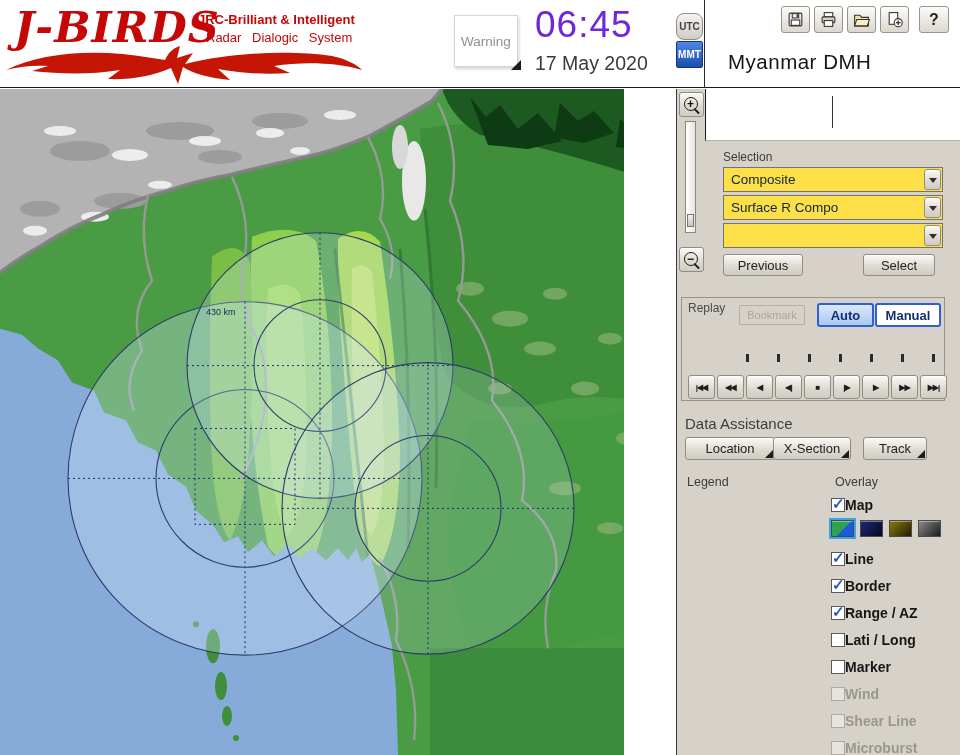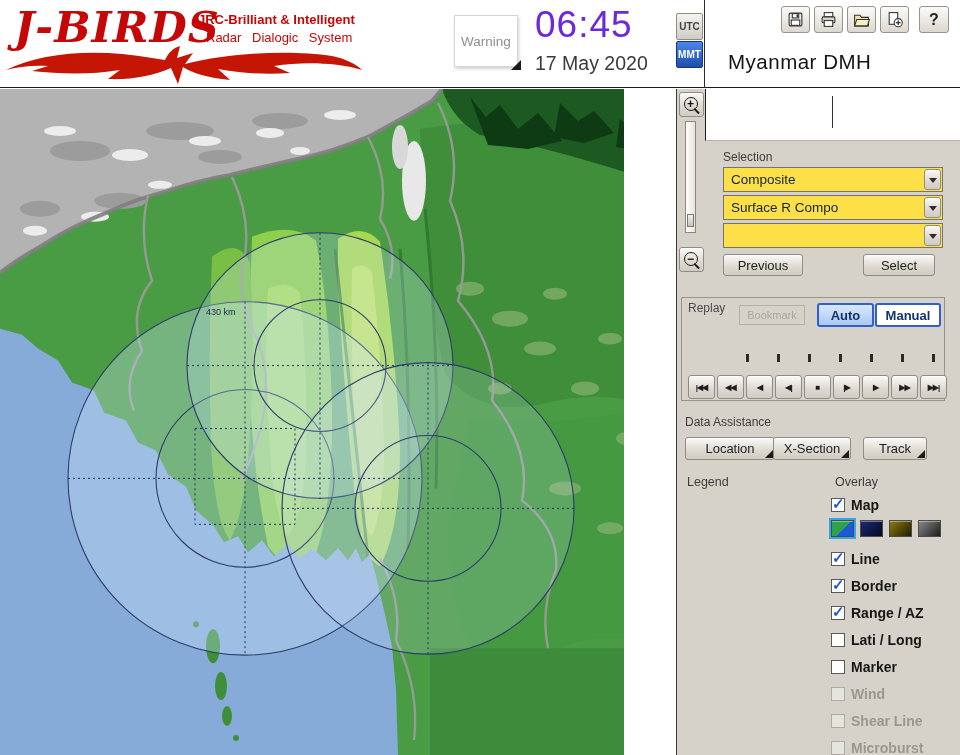--- a/index.html
+++ b/index.html
@@ -10,21 +10,21 @@
   .header{position:absolute;left:0;top:0;width:960px;height:88px;background:#fff;border-bottom:1px solid #1b1b1b}
   .logo-title{position:absolute;left:14px;top:2px;font-family:"DejaVu Serif",serif;font-style:italic;font-weight:bold;font-size:43px;color:#c60707;letter-spacing:1px}
   .logo-sub1{position:absolute;left:198px;top:12px;font-size:13px;font-weight:bold;color:#c60707;white-space:nowrap}
   .logo-sub2{position:absolute;left:206px;top:30px;font-size:13px;font-weight:normal;color:#c60707;word-spacing:7px;white-space:nowrap}
   .eagle{position:absolute;left:2px;top:44px}
   .warning-btn{position:absolute;left:454px;top:15px;width:64px;height:52px;background:#fff;border:1px solid #d6d6d6;box-shadow:1px 2px 3px rgba(0,0,0,.18);display:flex;align-items:center;justify-content:center;font-size:13.5px;color:#8f8f8f}
   .warning-corner{position:absolute;left:511px;top:60px;width:0;height:0;border-left:10px solid transparent;border-bottom:10px solid #1a1a1a}
   .clock-time{position:absolute;left:535px;top:4px;font-size:37px;color:#6d28d9;letter-spacing:1px}
   .clock-date{position:absolute;left:535px;top:52px;font-size:19.5px;color:#3a3a3a;white-space:nowrap}
   .tz-btn{position:absolute;left:676px;width:27px;height:27px;font-size:10px;font-weight:bold;display:flex;align-items:center;justify-content:center}
-  .tz-utc{top:13px;background:linear-gradient(#f6f4f0,#cfccc4);border:1px solid #8f8c84;color:#444;border-radius:2px}
+  .tz-utc{top:13px;background:linear-gradient(#f6f4f0,#cfccc4);border:1px solid #8f8c84;color:#444;border-radius:8px}
   .tz-mmt{top:41px;background:linear-gradient(#4d86e8,#1c4fae);border:1px solid #16357a;color:#fff;border-radius:2px}
   .hdr-vline{position:absolute;left:704px;top:0;width:1px;height:88px;background:#2a2a2a}
   .icon-row{position:absolute;left:781px;top:6px;display:flex;gap:4px}
   .tool-btn{width:29px;height:27px;background:linear-gradient(#fcfbf9,#dcd8d0);border:1px solid #97948c;border-radius:3px;display:flex;align-items:center;justify-content:center}
   .help-btn{position:absolute;left:919px;top:6px;width:30px;height:27px;background:linear-gradient(#fcfbf9,#dcd8d0);border:1px solid #97948c;border-radius:3px;display:flex;align-items:center;justify-content:center;font-size:16px;font-weight:bold;color:#222}
   .org-name{position:absolute;left:728px;top:50px;font-size:20.5px;color:#141414;letter-spacing:.5px;white-space:nowrap}
 
   
   .map{position:absolute;left:0;top:89px;width:624px;height:666px;overflow:hidden;background:#4a9c44}
 
@@ -51,28 +51,28 @@
 
   .gbox{position:absolute;left:4px;top:208px;width:264px;height:104px;border:1px solid #97948c}
   .gbox-label{position:absolute;left:6px;top:3px;font-size:12px;color:#4a4a4a}
   .bookmark-btn{position:absolute;left:57px;top:7px;width:66px;height:20px;background:#d6d2ca;border:1px solid #b4b0a8;color:#aaa69e;font-size:11px;display:flex;align-items:center;justify-content:center}
   .seg{position:absolute;top:5px;height:24px;display:flex;align-items:center;justify-content:center;font-size:13px;font-weight:bold;color:#14306e;border:2px solid #2f5fd0;border-radius:3px}
   .seg-auto{left:135px;width:57px;background:linear-gradient(#d9e8fb,#a9c9f3)}
   .seg-manual{left:193px;width:66px;background:#fff}
   .tick{position:absolute;top:56px;width:2.6px;height:8px;background:#2a2a2a}
   .pb-btn{position:absolute;top:77px;width:27px;height:24px;font-size:8px;letter-spacing:-1px;font-weight:bold;color:#1e1e1e;padding-top:1px}
 
-  .da-label{position:absolute;left:8px;top:326px;font-size:12px;color:#3c3c3c}
+  .da-label{position:absolute;left:8px;top:326px;font-size:15px;color:#3c3c3c}
   .da-btn{position:absolute;top:348px;height:23px;font-size:13px;position:absolute}
   .da-corner{position:absolute;right:1px;bottom:1px;width:0;height:0;border-left:8px solid transparent;border-bottom:8px solid #1c1c1c}
 
   .legend-label,.overlay-label{position:absolute;top:386px;font-size:12.5px;color:#3c3c3c}
   .legend-label{left:10px}.overlay-label{left:158px}
 
-  .ov-row{position:absolute;left:154px;width:128px;height:20px;display:flex;align-items:center;gap:6px}
+  .ov-row{position:absolute;left:154px;width:128px;height:20px;display:flex;align-items:center;}
   .cb{width:14px;height:14px;background:#fff;border:1px solid #5a5a5a;position:relative;flex:none}
   .ov-row.checked .cb::after{content:"✓";position:absolute;left:0px;top:-4px;font-size:15px;font-weight:bold;color:#1f56c8}
   .ov-row.disabled .cb{background:#e6e4de;border-color:#aeaaa2}
   .ov-text{font-size:14px;font-weight:600;color:#161616;white-space:nowrap}
   .ov-row.disabled .ov-text{color:#9a978f;font-weight:600}
   .sw-row{position:absolute;left:154px;top:431px;display:flex;gap:6px}
   .sw{width:23px;height:17px;border:1px solid #4a4a4a;box-shadow:inset 0 1px 0 rgba(255,255,255,.4)}
   .sw-terrain{background:linear-gradient(135deg,#2fa24f 0 55%,#1f58d8 55% 100%);outline:2px solid #35a7e8}
   .sw-navy{background:linear-gradient(135deg,#1a2a76,#05081f)}
   .sw-olive{background:linear-gradient(135deg,#8a7a10,#231c02)}

